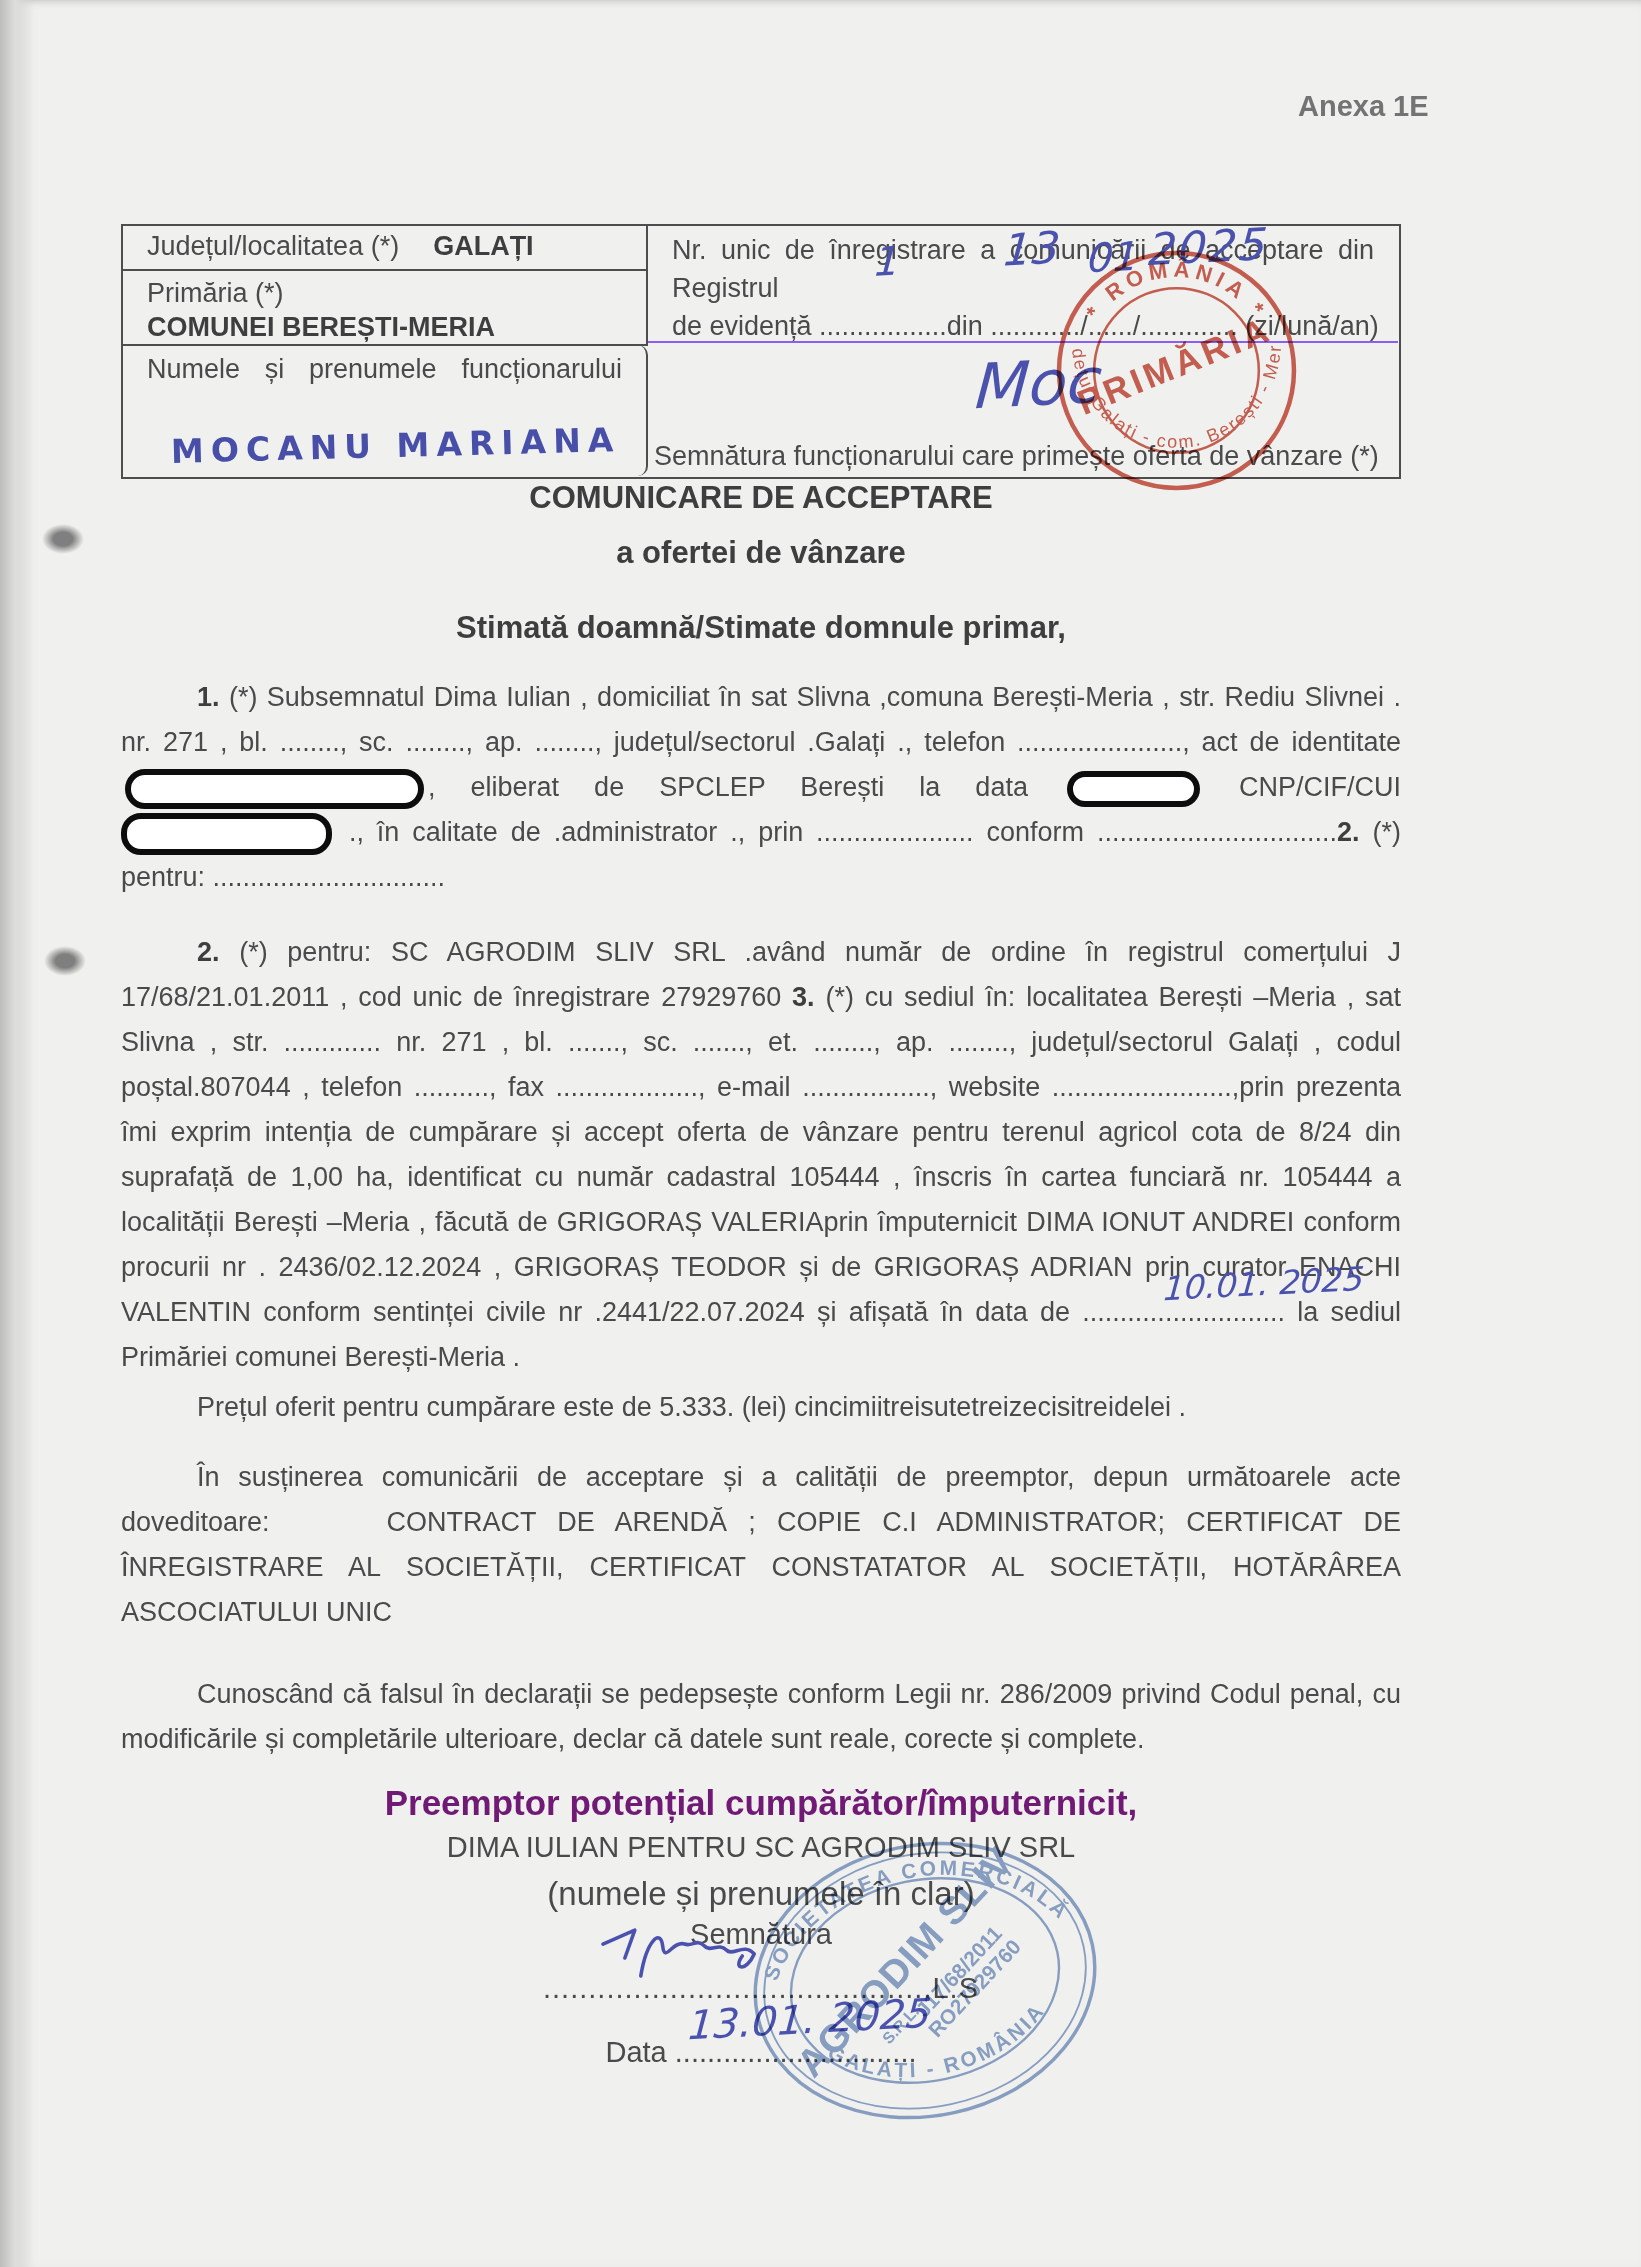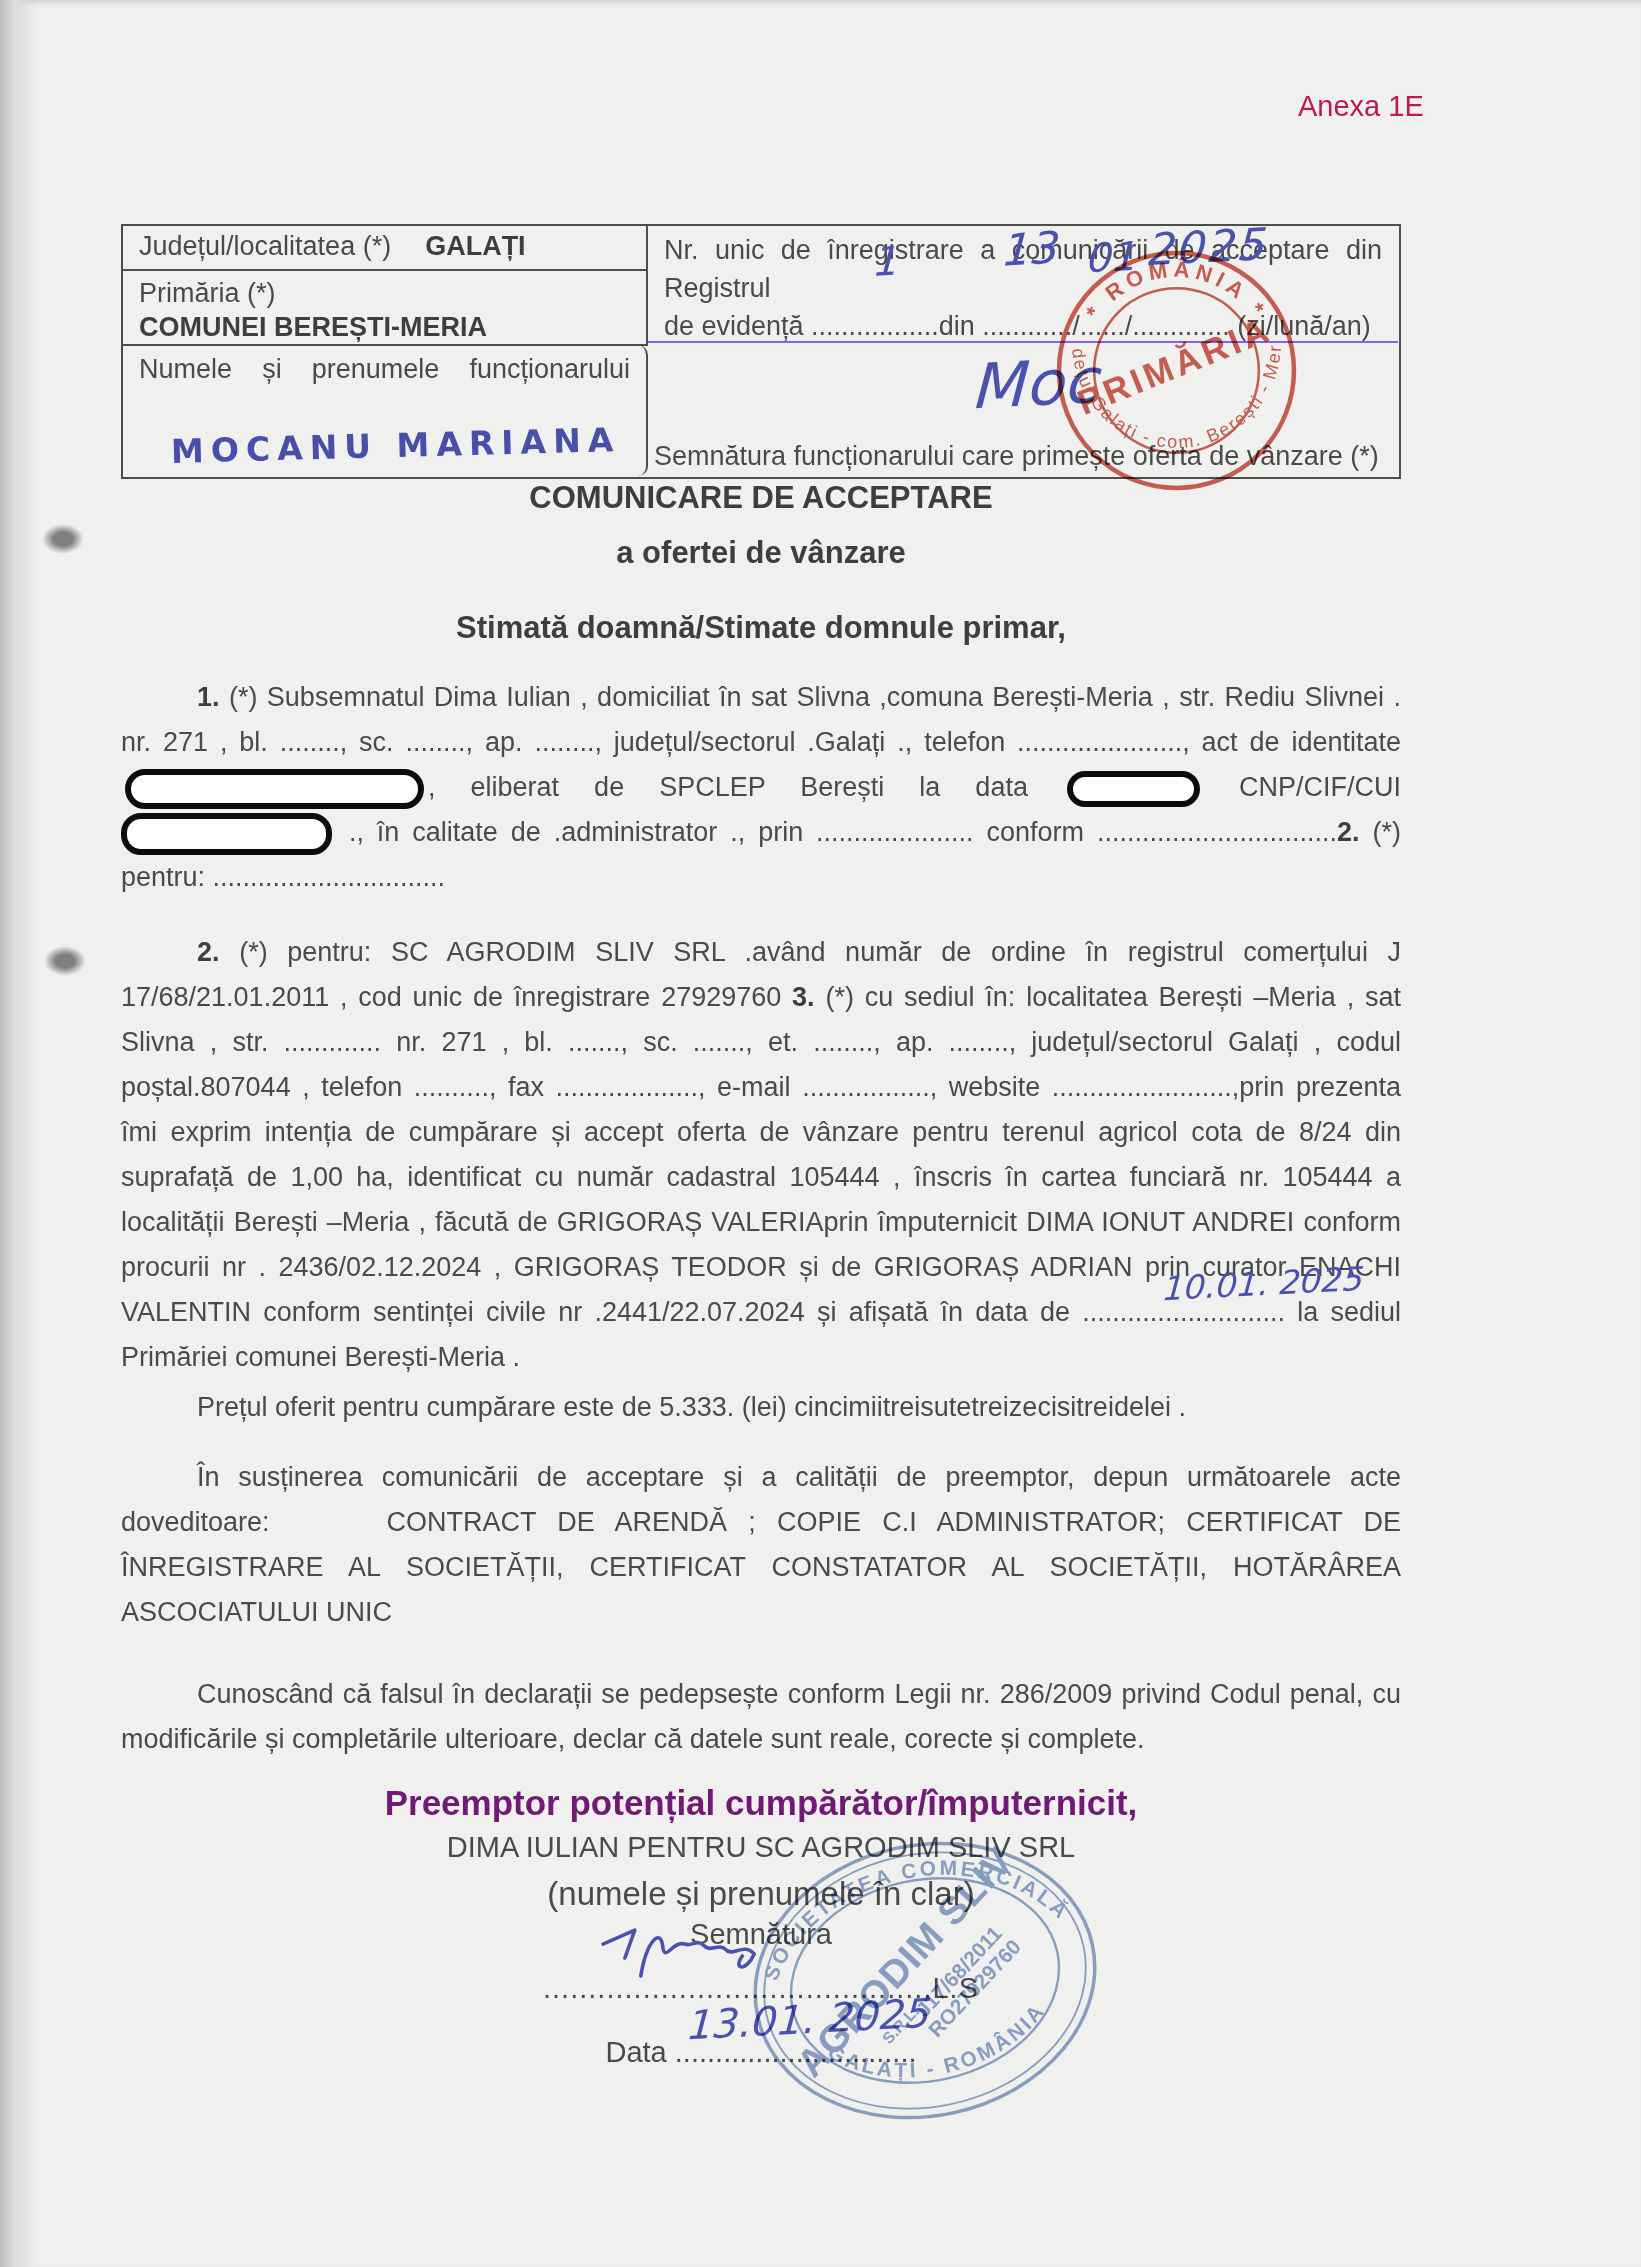--- a/index.html
+++ b/index.html
@@ -5,25 +5,25 @@
   html,body{margin:0;padding:0;}
   body{width:1642px;height:2268px;background:#e6e6e4;font-family:"Liberation Sans",sans-serif;}
   .page{position:absolute;left:0;top:0;width:1642px;height:2268px;background:#f0f0ee;overflow:hidden;
         color:#4a4a4a;box-shadow:inset 30px 0 22px -18px rgba(40,40,40,.38), inset 0 6px 8px -6px rgba(40,40,40,.25);}
   .edge-left{position:absolute;left:0;top:0;width:34px;height:100%;
         background:linear-gradient(90deg,#bdbdbb 0,#dededc 45%,rgba(240,240,238,0) 100%);}
   .hole{position:absolute;width:42px;height:30px;border-radius:50%;
         background:radial-gradient(closest-side,#7f7f7f 0 45%,rgba(130,130,130,.55) 70%,rgba(130,130,130,0) 100%);}
   .hole1{left:42px;top:524px;}
   .hole2{left:44px;top:946px;}
-  .annex{position:absolute;left:1298px;top:90px;font-size:29px;color:#be185d;}
+  .annex{position:absolute;left:1298px;top:90px;font-size:29px;color:#737373;font-weight:bold;}
 
   
   .tbl{position:absolute;left:121px;top:224px;width:1280px;height:255px;border:2px solid #4d4d4d;box-sizing:border-box;font-size:27px;}
-  .cell{position:absolute;box-sizing:border-box;padding:5px 16px;overflow:hidden;}
+  .cell{position:absolute;box-sizing:border-box;padding:5px 24px;overflow:hidden;}
   .cl1{left:0;top:0;width:525px;height:45px;border-right:2px solid #4d4d4d;border-bottom:2px solid #4d4d4d;white-space:nowrap;}
   .cl2{left:0;top:45px;width:525px;height:75px;border-right:2px solid #4d4d4d;border-bottom:2px solid #4d4d4d;line-height:34px;}
   .cl3{left:0;top:119px;width:525px;height:131px;border-right:2px solid #4d4d4d;line-height:38px;border-radius:10px;}
   .cr1{left:525px;top:0;width:750px;height:117px;border-bottom:2px solid #8b5cf6;line-height:38px;}
   .cr2{left:525px;top:117px;width:750px;height:133px;}
   .blk{display:block;white-space:nowrap;}
   .just{text-align:justify;text-align-last:justify;white-space:normal;}
   .cap{margin-left:34px;font-weight:bold;color:#3e3e3e;}
   b{color:#3e3e3e;}
   .caption{position:absolute;left:6px;bottom:4px;font-size:27px;}

